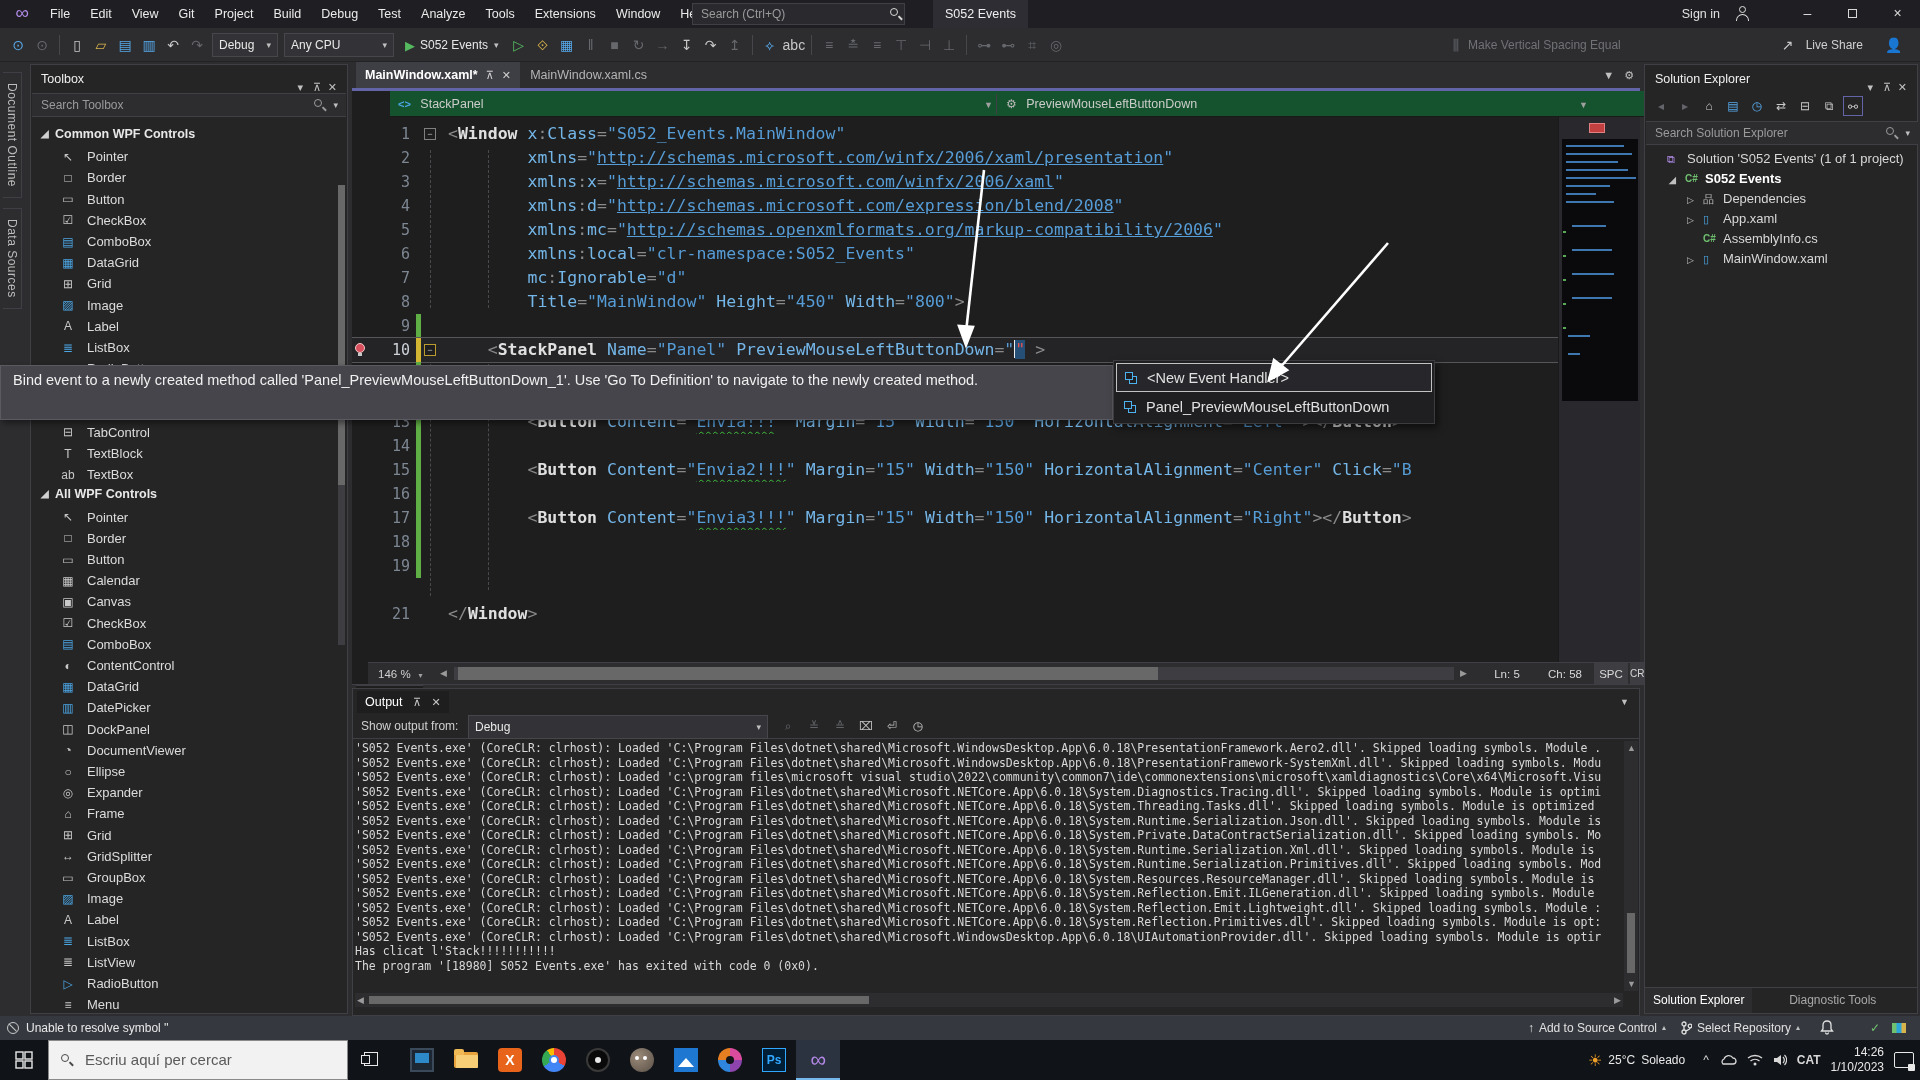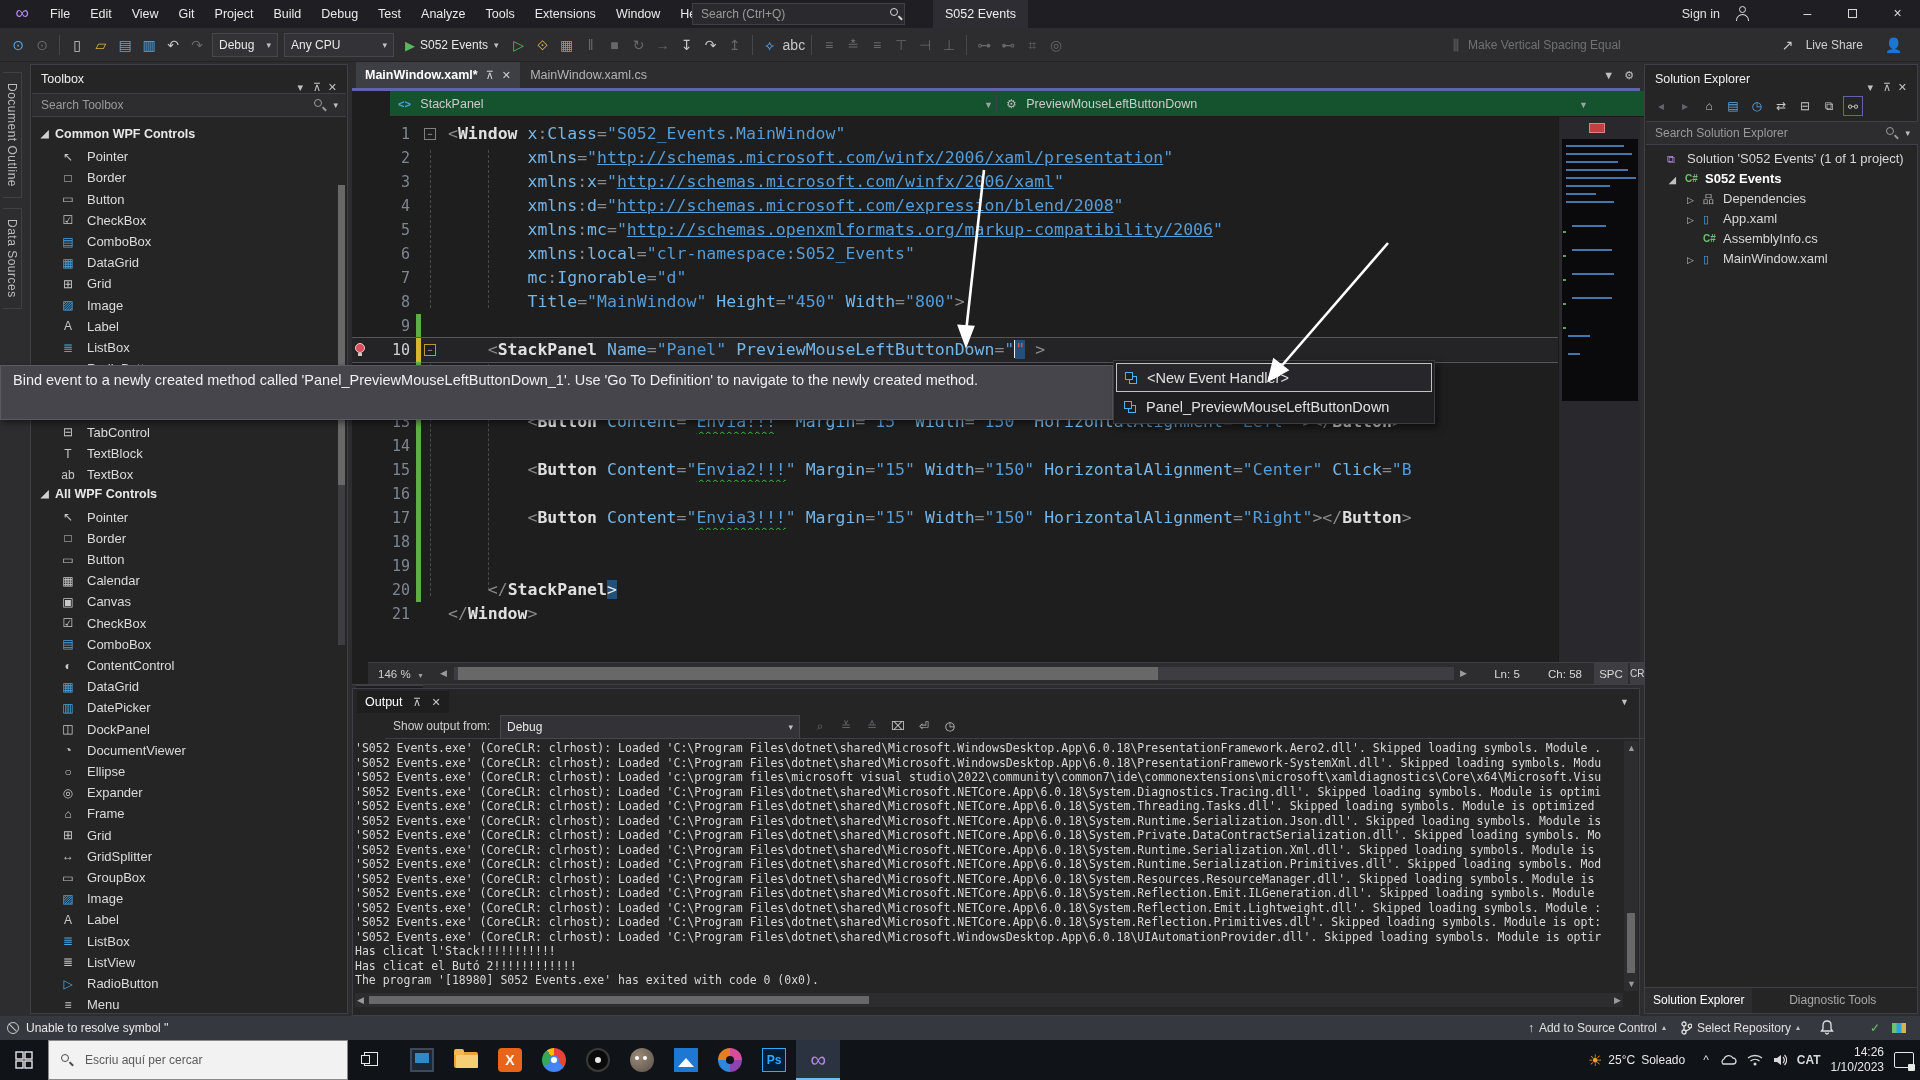--- a/index.html
+++ b/index.html
@@ -122,21 +122,21 @@
   .xd-tab .tic { margin-right:5px; color:#9ab8d8; font-size:11px; }
   #xd-swap { position:absolute; left:168px; top:5px; color:#56a8e8; font-size:13px; }
   #xd-right { position:absolute; right:8px; top:5px; color:#b0b0b0; font-size:12px; letter-spacing:3px; }
 
   
   #output { position:absolute; left:352px; top:626px; width:1288px; height:328px; background:#252526; border:1px solid #3f3f46; }
   #out-head { position:absolute; left:0; top:0; width:1286px; height:24px; background:#252526; }
   #out-tab { position:absolute; left:4px; top:2px; height:22px; line-height:22px; padding:0 8px; color:#ffffff; font-size:12.5px; background:#1e1e1e; }
   #out-tab .tpin,#out-tab .tx { font-size:11px; color:#c8c8c8; margin-left:7px; }
   #out-chev { position:absolute; right:10px; top:8px; color:#c0c0c0; font-size:9px; }
-  #out-toolbar { position:absolute; left:0; top:24px; width:1286px; height:26px; border-bottom:1px solid #3f3f46; color:#d0d0d0; font-size:12px;margin-left:32px; }
+  #out-toolbar { position:absolute; left:0; top:24px; width:1286px; height:26px; border-bottom:1px solid #3f3f46; color:#d0d0d0; font-size:12px; }
   #out-lbl { position:absolute; left:8px; top:0; line-height:26px; }
   #out-combo { position:absolute; left:112px; top:2px; width:300px; }
   .oti { position:absolute; top:3px; width:22px; height:20px; text-align:center; line-height:20px; color:#c0c0c0; font-size:12px; }
   .oti.dis { color:#606266; }
   #out-text { position:absolute; left:2px; top:52px; width:1268px; height:250px; overflow:hidden; background:#252526; }
   .out-line { white-space:pre; font-family:"DejaVu Sans Mono", monospace; font-size:11.5px; line-height:14.5px; color:#d8d8d8; }
   #out-vscroll { position:absolute; right:1px; top:52px; width:14px; height:250px; background:#2d2d30; }
   #out-vscroll .th { position:absolute; left:3px; bottom:18px; width:8px; height:60px; background:#686868; }
   #out-vscroll .ar { position:absolute; left:3px; color:#9a9a9a; font-size:9px; }
   #out-hscroll { position:absolute; left:2px; top:304px; width:1268px; height:14px; background:#2d2d30; }
@@ -179,21 +179,21 @@
   .sb-right { position:absolute; top:0; height:24px; line-height:24px; display:flex; align-items:center; gap:5px; color:#e0e0e0; }
   #sb-git1 { right:254px; } #sb-git2 { right:120px; }
   .sb-tri { font-size:8px; color:#c0c0c0; }
   #sb-bell { position:absolute; right:86px; top:4px; }
   #sb-check { position:absolute; right:40px; top:0; line-height:24px; color:#6fc06f; font-size:12px; }
   #sb-gr { position:absolute; right:14px; top:7px; width:14px; height:10px; background:linear-gradient(90deg,#6fc06f 0 4px,#2da5d8 5px 9px,#d8b24a 10px 14px); }
 
   
   #taskbar { position:absolute; left:0; top:1040px; width:1920px; height:40px; background:#101317; }
   #tb-start { position:absolute; left:0; top:0; width:48px; height:40px; display:flex; align-items:center; justify-content:center; }
-  #tb-search { position:absolute; left:48px; top:0; width:300px; height:40px; background:#f2f2f2; border:1px solid #8a8a8a; color:#5a5a5a; font-size:12px; line-height:38px; padding-left:36px; }
+  #tb-search { position:absolute; left:48px; top:0; width:300px; height:40px; background:#f2f2f2; border:1px solid #8a8a8a; color:#5a5a5a; font-size:15px; line-height:38px; padding-left:36px; }
   #tb-search .lens { left:12px; top:13px; border-color:#4a4a4a; }
   #tb-search .lens::after { background:#4a4a4a; }
   #taskview { position:absolute; left:352px; top:0; width:44px; height:40px; }
   #taskview i { position:absolute; border:1.4px solid #e8e8e8; background:transparent; }
   #apps { position:absolute; left:400px; top:0; height:40px; display:flex; }
   .tb-app { position:relative; width:44px; height:40px; display:flex; align-items:center; justify-content:center; }
   .tb-app.active { background:#2c3340; box-shadow:inset 0 -2px 0 #76b9ed; }
   .ic24 { width:24px; height:24px; position:relative; }
   .app-monitor { background:#1c2733; border:2px solid #3a4a5a; }
   .app-monitor::after { content:""; position:absolute; left:3px; top:3px; width:14px; height:10px; background:#2d89c8; }
@@ -629,25 +629,20 @@
         <div class="code-row" style="top: 413px;">
           <span class="lnum">18</span>
           <span class="chbar g"></span>
           <span class="ctext"></span>
         </div>
         <div class="code-row" style="top: 437px;">
           <span class="lnum">19</span>
           <span class="chbar g"></span>
           <span class="ctext"></span>
         </div>
-        <div class="code-row" style="top: 461px;">
-          <span class="lnum">20</span>
-          <span class="chbar g"></span>
-          <span class="ctext"><span class="">    </span><span class="c-d">&lt;/</span><span class="c-e">StackPanel</span><span class="c-dsel">&gt;</span></span>
-        </div>
         <div class="code-row" style="top: 485px;">
           <span class="lnum">21</span>
           <span class="ctext"><span class="c-d">&lt;/</span><span class="c-e">Window</span><span class="c-d">&gt;</span></span>
         </div>
       </div>
 
     <div id="mapstrip">
       <div id="map-red"></div>
       <div id="mappanel">
           <span class="mini" style="left: 4px; top: 6px; width: 58px;"></span>
@@ -724,21 +719,20 @@
         <div class="out-line">'S052 Events.exe' (CoreCLR: clrhost): Loaded 'C:\Program Files\dotnet\shared\Microsoft.NETCore.App\6.0.18\System.Runtime.Serialization.Json.dll'. Skipped loading symbols. Module is</div>
         <div class="out-line">'S052 Events.exe' (CoreCLR: clrhost): Loaded 'C:\Program Files\dotnet\shared\Microsoft.NETCore.App\6.0.18\System.Private.DataContractSerialization.dll'. Skipped loading symbols. Mo</div>
         <div class="out-line">'S052 Events.exe' (CoreCLR: clrhost): Loaded 'C:\Program Files\dotnet\shared\Microsoft.NETCore.App\6.0.18\System.Runtime.Serialization.Xml.dll'. Skipped loading symbols. Module is</div>
         <div class="out-line">'S052 Events.exe' (CoreCLR: clrhost): Loaded 'C:\Program Files\dotnet\shared\Microsoft.NETCore.App\6.0.18\System.Runtime.Serialization.Primitives.dll'. Skipped loading symbols. Mod</div>
         <div class="out-line">'S052 Events.exe' (CoreCLR: clrhost): Loaded 'C:\Program Files\dotnet\shared\Microsoft.NETCore.App\6.0.18\System.Resources.ResourceManager.dll'. Skipped loading symbols. Module is</div>
         <div class="out-line">'S052 Events.exe' (CoreCLR: clrhost): Loaded 'C:\Program Files\dotnet\shared\Microsoft.NETCore.App\6.0.18\System.Reflection.Emit.ILGeneration.dll'. Skipped loading symbols. Module</div>
         <div class="out-line">'S052 Events.exe' (CoreCLR: clrhost): Loaded 'C:\Program Files\dotnet\shared\Microsoft.NETCore.App\6.0.18\System.Reflection.Emit.Lightweight.dll'. Skipped loading symbols. Module :</div>
         <div class="out-line">'S052 Events.exe' (CoreCLR: clrhost): Loaded 'C:\Program Files\dotnet\shared\Microsoft.NETCore.App\6.0.18\System.Reflection.Primitives.dll'. Skipped loading symbols. Module is opt:</div>
         <div class="out-line">'S052 Events.exe' (CoreCLR: clrhost): Loaded 'C:\Program Files\dotnet\shared\Microsoft.WindowsDesktop.App\6.0.18\UIAutomationProvider.dll'. Skipped loading symbols. Module is optir</div>
         <div class="out-line">Has clicat l'Stack!!!!!!!!!!!</div>
-        <div class="out-line">Has clicat el Butó 2!!!!!!!!!!!!</div>
         <div class="out-line">The program '[18980] S052 Events.exe' has exited with code 0 (0x0).</div>
       </div>
     <div id="out-vscroll">
       <span class="ar" style="top:2px;">▲</span>
       <div class="th"></div>
       <span class="ar" style="bottom:2px;">▼</span>
     </div>
     <div id="out-hscroll">
       <span class="ar" style="left:2px;">◀</span>
       <div class="th"></div>

